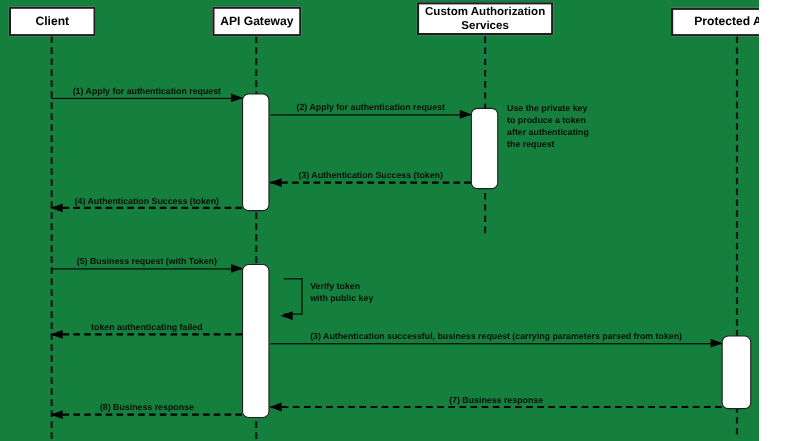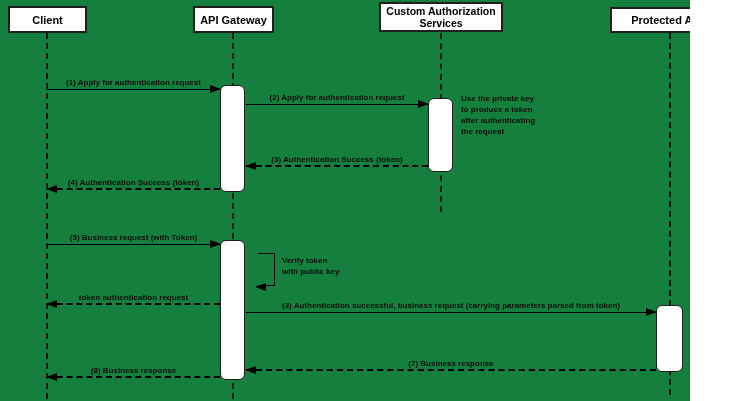--- a/index.html
+++ b/index.html
@@ -123,21 +123,21 @@
     <div class="head right"></div>
   </div>
 
   <div id="selfloop">
     <div class="head left"></div>
     <div class="sl-label">Verify token
 with public key</div>
   </div>
 
   <div class="msg dashed" id="m7">
-    <div class="mlabel">token authentication request</div>
+    <div class="mlabel">token authenticating failed</div>
     <div class="line"></div>
     <div class="head left"></div>
   </div>
 
   <div class="msg solid" id="m8">
     <div class="mlabel">(3) Authentication successful, business request (carrying parameters parsed from token)</div>
     <div class="line"></div>
     <div class="head right"></div>
   </div>
 

